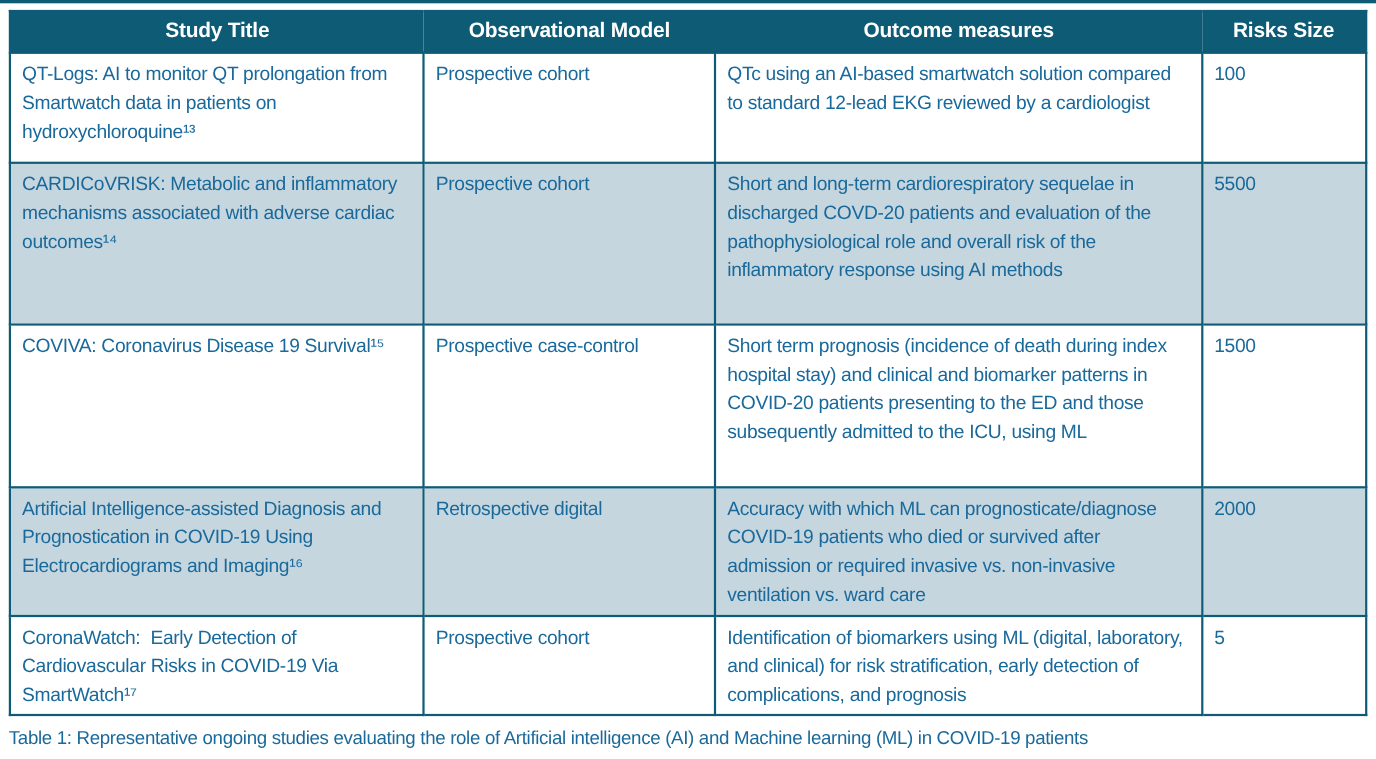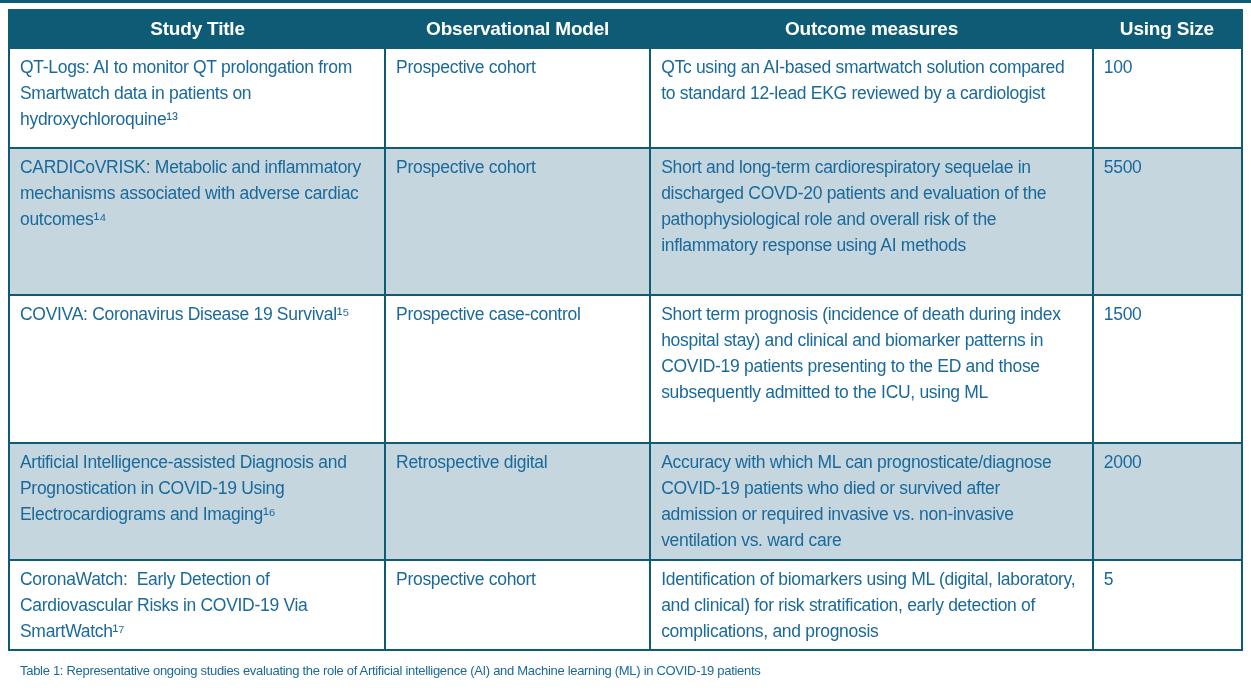--- a/index.html
+++ b/index.html
@@ -57,23 +57,23 @@
     overflow:hidden;
   }
   tbody tr:nth-child(even){background:var(--alt-row-bg);}
   tbody tr:nth-child(odd){background:#FFFFFF;}
   tr.row-1{height:100px;margin-left:37px;}
   tr.row-2{height:147px;}
   tr.row-3{height:148px;padding-left:48px;}
   tr.row-4{height:117px;margin-left:36px;}
   tr.row-5{height:85px;}
   .caption{
-    margin:9px 0 0 20px;
+    margin:9px 0 0 8px;
     color:var(--text);
-    font-size:13px;
+    font-size:17px;
     letter-spacing:-0.3px;
     line-height:22px;
   }
 </style>
 </head>
 <body>
 
 <div class="top-rule"></div>
 
 <table class="study-table">
@@ -81,40 +81,40 @@
     <col class="c1">
       <col class="c2">
       <col class="c3">
       <col class="c4">
   </colgroup>
   <thead>
     <tr>
       <th>Study Title</th>
       <th>Observational Model</th>
       <th>Outcome measures</th>
-      <th>Using Size</th>
+      <th>Risks Size</th>
     </tr>
   </thead>
   <tbody>
     <tr class="row-1">
       <td>QT-Logs: AI to monitor QT prolongation from Smartwatch data in patients on hydroxychloroquine¹³</td>
       <td>Prospective cohort</td>
       <td>QTc using an AI-based smartwatch solution compared to standard 12-lead EKG reviewed by a cardiologist</td>
       <td>100</td>
     </tr>
     <tr class="row-2">
       <td>CARDICoVRISK: Metabolic and inflammatory mechanisms associated with adverse cardiac outcomes¹⁴</td>
       <td>Prospective cohort</td>
       <td>Short and long-term cardiorespiratory sequelae in discharged COVD-20 patients and evaluation of the pathophysiological role and overall risk of the inflammatory response using AI methods</td>
       <td>5500</td>
     </tr>
     <tr class="row-3">
       <td>COVIVA: Coronavirus Disease 19 Survival¹⁵</td>
       <td>Prospective case-control</td>
-      <td>Short term prognosis (incidence of death during index hospital stay) and clinical and biomarker patterns in COVID-19 patients presenting to the ED and those subsequently admitted to the ICU, using ML</td>
+      <td>Short term prognosis (incidence of death during index hospital stay) and clinical and biomarker patterns in COVID-20 patients presenting to the ED and those subsequently admitted to the ICU, using ML</td>
       <td>1500</td>
     </tr>
     <tr class="row-4">
       <td>Artificial Intelligence-assisted Diagnosis and Prognostication in COVID-19 Using Electrocardiograms and Imaging¹⁶</td>
       <td>Retrospective digital</td>
       <td>Accuracy with which ML can prognosticate/diagnose COVID-19 patients who died or survived after admission or required invasive vs. non-invasive ventilation vs. ward care</td>
       <td>2000</td>
     </tr>
     <tr class="row-5">
       <td>CoronaWatch:  Early Detection of Cardiovascular Risks in COVID-19 Via SmartWatch¹⁷</td>

